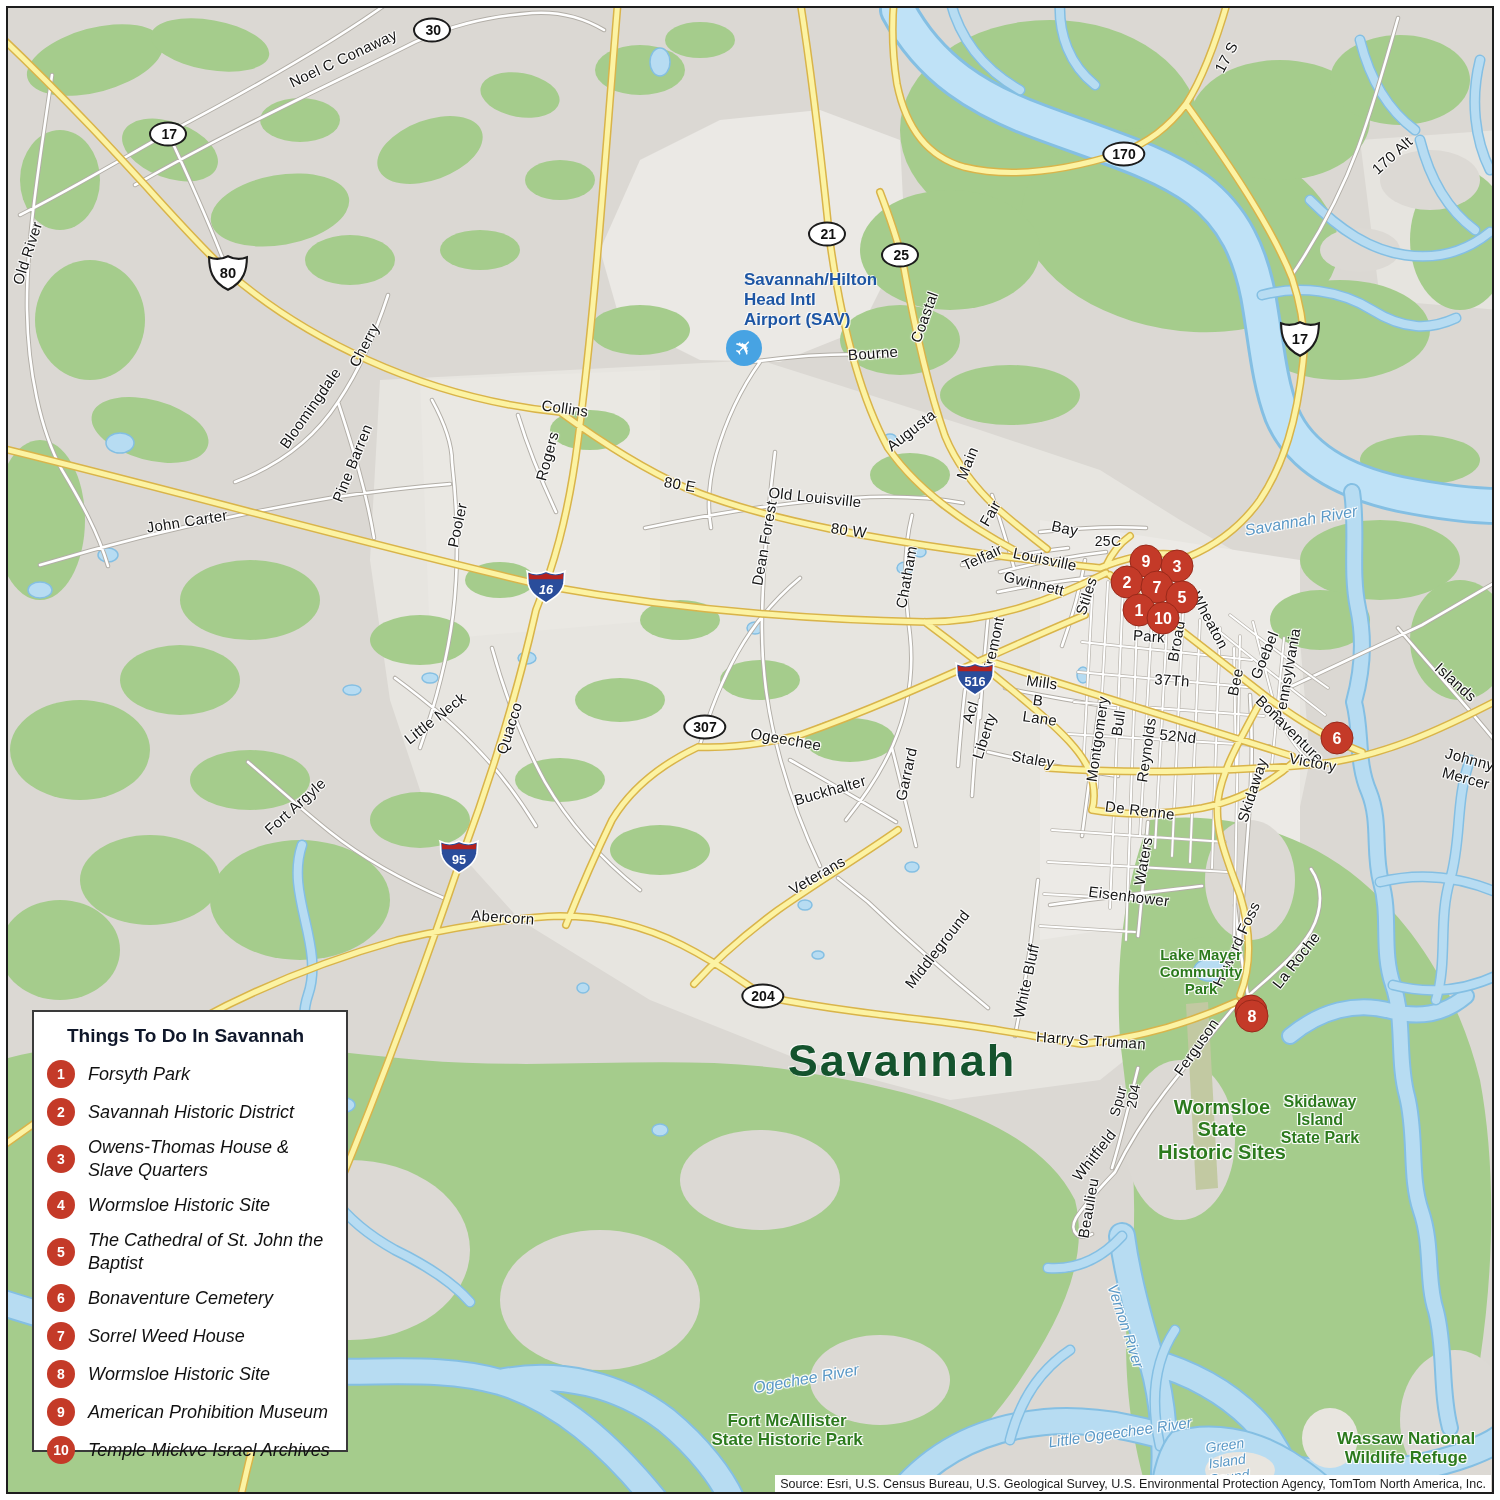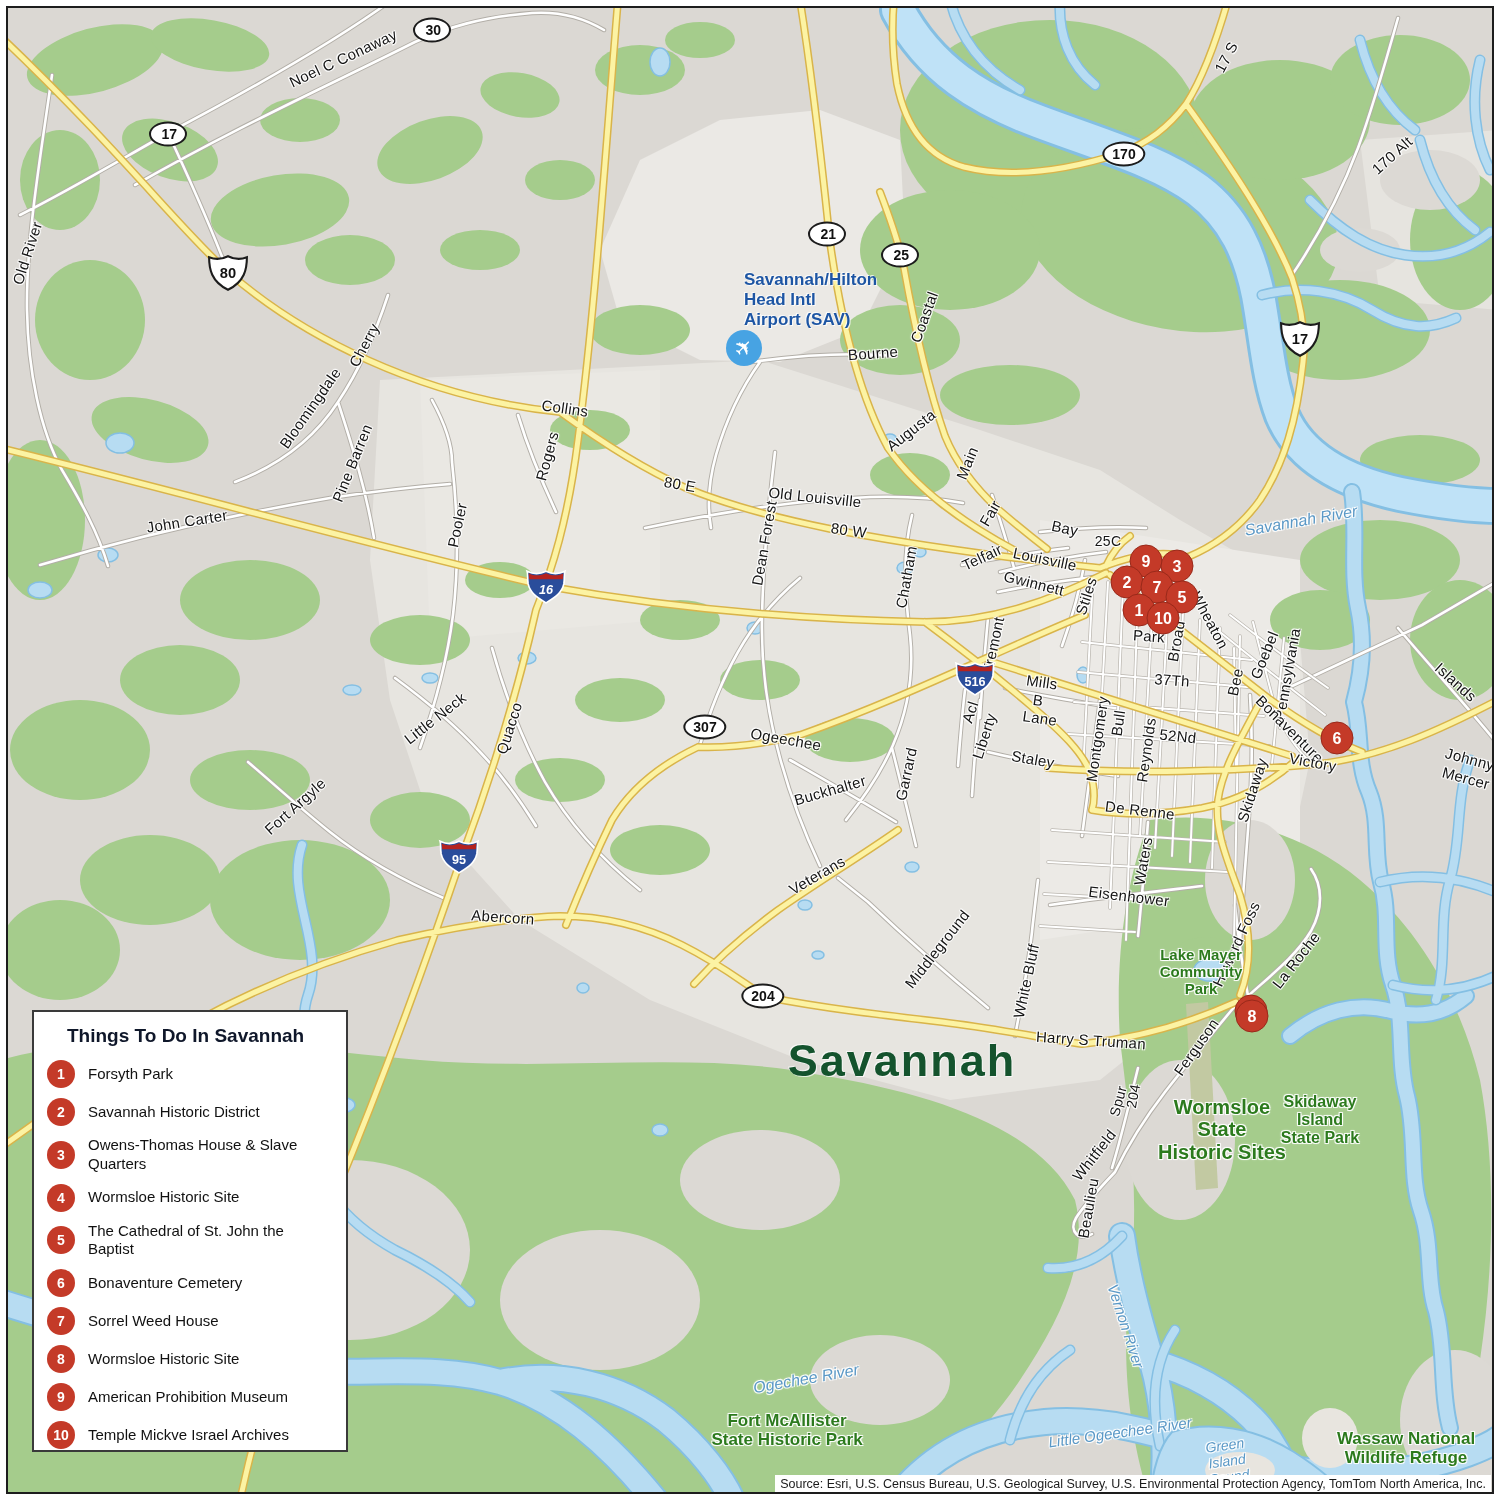--- a/index.html
+++ b/index.html
@@ -36,21 +36,21 @@
   #city{position:absolute;left:902px;top:1061px;transform:translate(-50%,-50%);z-index:11;
     font-size:45px;font-weight:bold;color:#14532d;letter-spacing:2px;
     text-shadow:1px 1px 0 rgba(255,255,255,.7),-1px -1px 0 rgba(255,255,255,.7);}
   
   #legend{position:absolute;left:32px;top:1010px;width:316px;height:442px;background:#fff;
     border:2px solid #3a3a3a;z-index:40;box-sizing:border-box;padding:13px 15px 10px 13px;}
   #legend-title{font-size:19px;font-weight:bold;color:#0f172a;margin-bottom:13px;margin-left:20px;}
   .lg-row{display:flex;align-items:center;margin-bottom:10px;min-height:28px;}
   .lg-num{flex:0 0 28px;width:28px;height:28px;border-radius:50%;background:#c43a28;color:#fff;
     font-weight:bold;font-size:14px;display:flex;align-items:center;justify-content:center;margin-right:13px;}
-  .lg-text{font-size:15px;color:#111;line-height:1.25;}
+  .lg-text{font-size:18px;color:#111;line-height:1.25;font-style:italic;}
   
   #source{position:absolute;right:9px;bottom:7px;background:#fff;color:#1a1a1a;font-size:12.5px;
     padding:2px 5px;z-index:45;white-space:nowrap;}
 </style>
 </head>
 <body>
 
 <div id="stage">
 
   <svg id="mapbase" width="1500" height="1500" viewBox="0 0 1500 1500">

